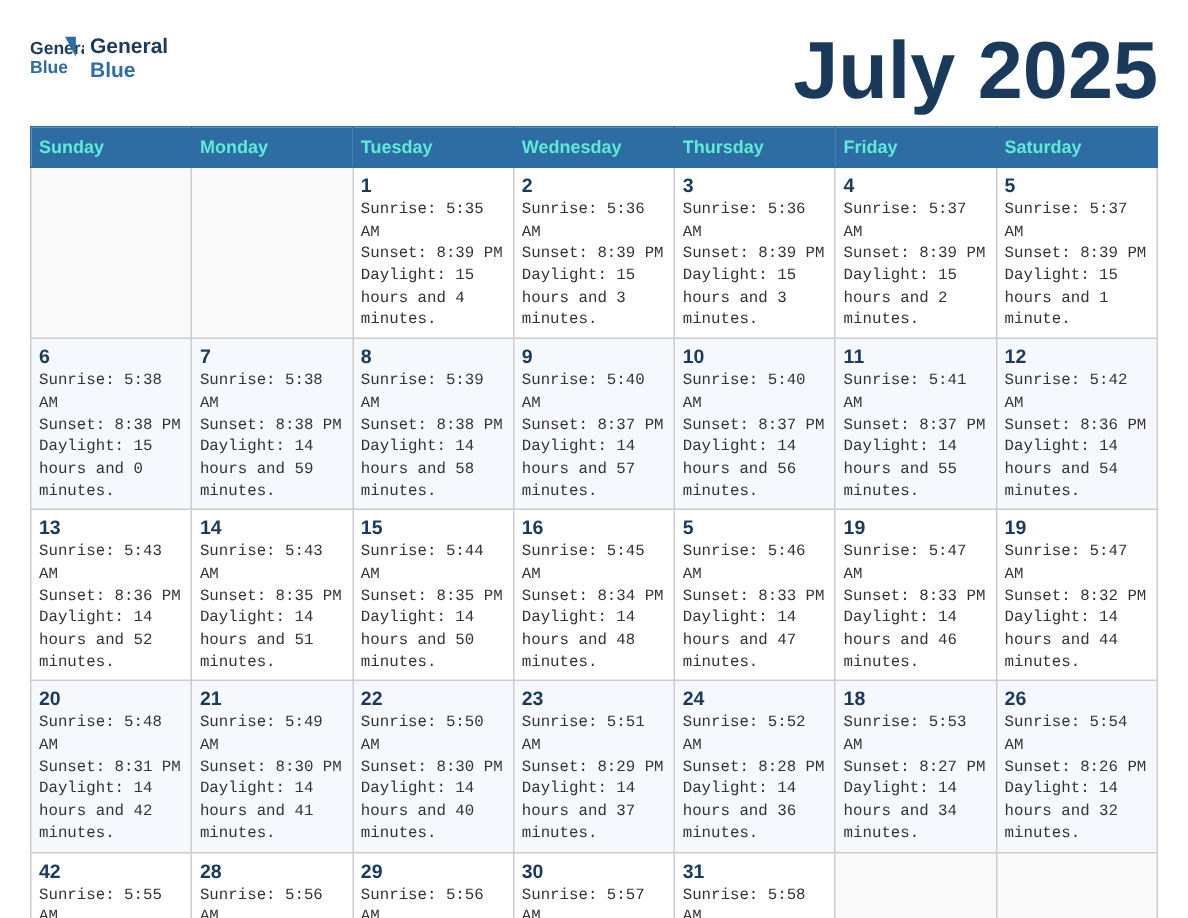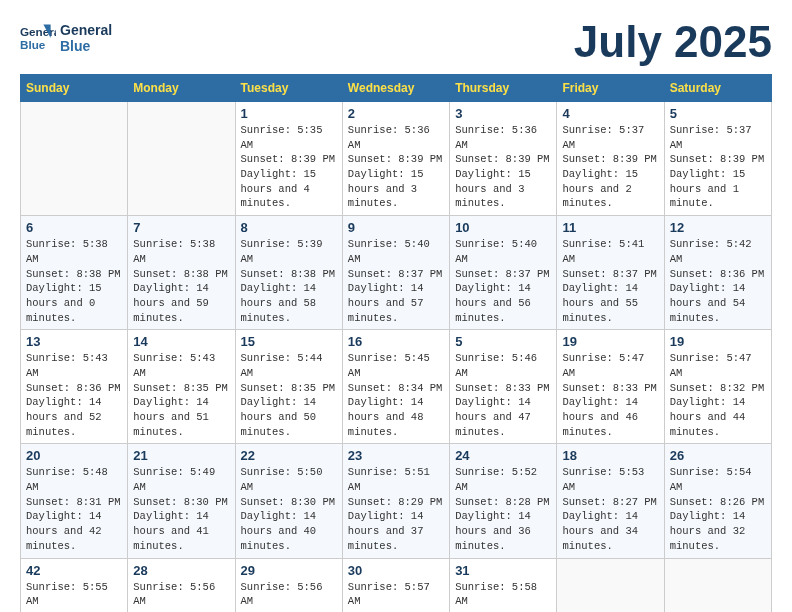--- a/index.html
+++ b/index.html
@@ -22,39 +22,39 @@
       gap: 4px;
     }
     .logo-icon {
       width: 36px;
       height: 36px;
     }
     .title-block {
       text-align: right;
     }
     .month-title {
-      font-size: 44px;
+      font-size: 54px;
       font-weight: bold;
       color: #1a3a5c;
       line-height: 1;
       text-align: center;
     }
     .location-title {
       font-size: 16px;
       color: #333;
       font-weight: bold;
     }
     .calendar {
       width: 100%;
       border-collapse: collapse;
       font-size: 11px;
     }
     .calendar th {
       background-color: #2e6da4;
-      color: #fde047;
+      color: #5eead4;
       text-align: left;
       padding: 6px 5px;
       font-size: 12px;
       font-weight: bold;
       border: 1px solid #2e6da4;
     }
     .calendar td {
       border: 1px solid #ccc;
       vertical-align: top;
       padding: 4px 5px;

